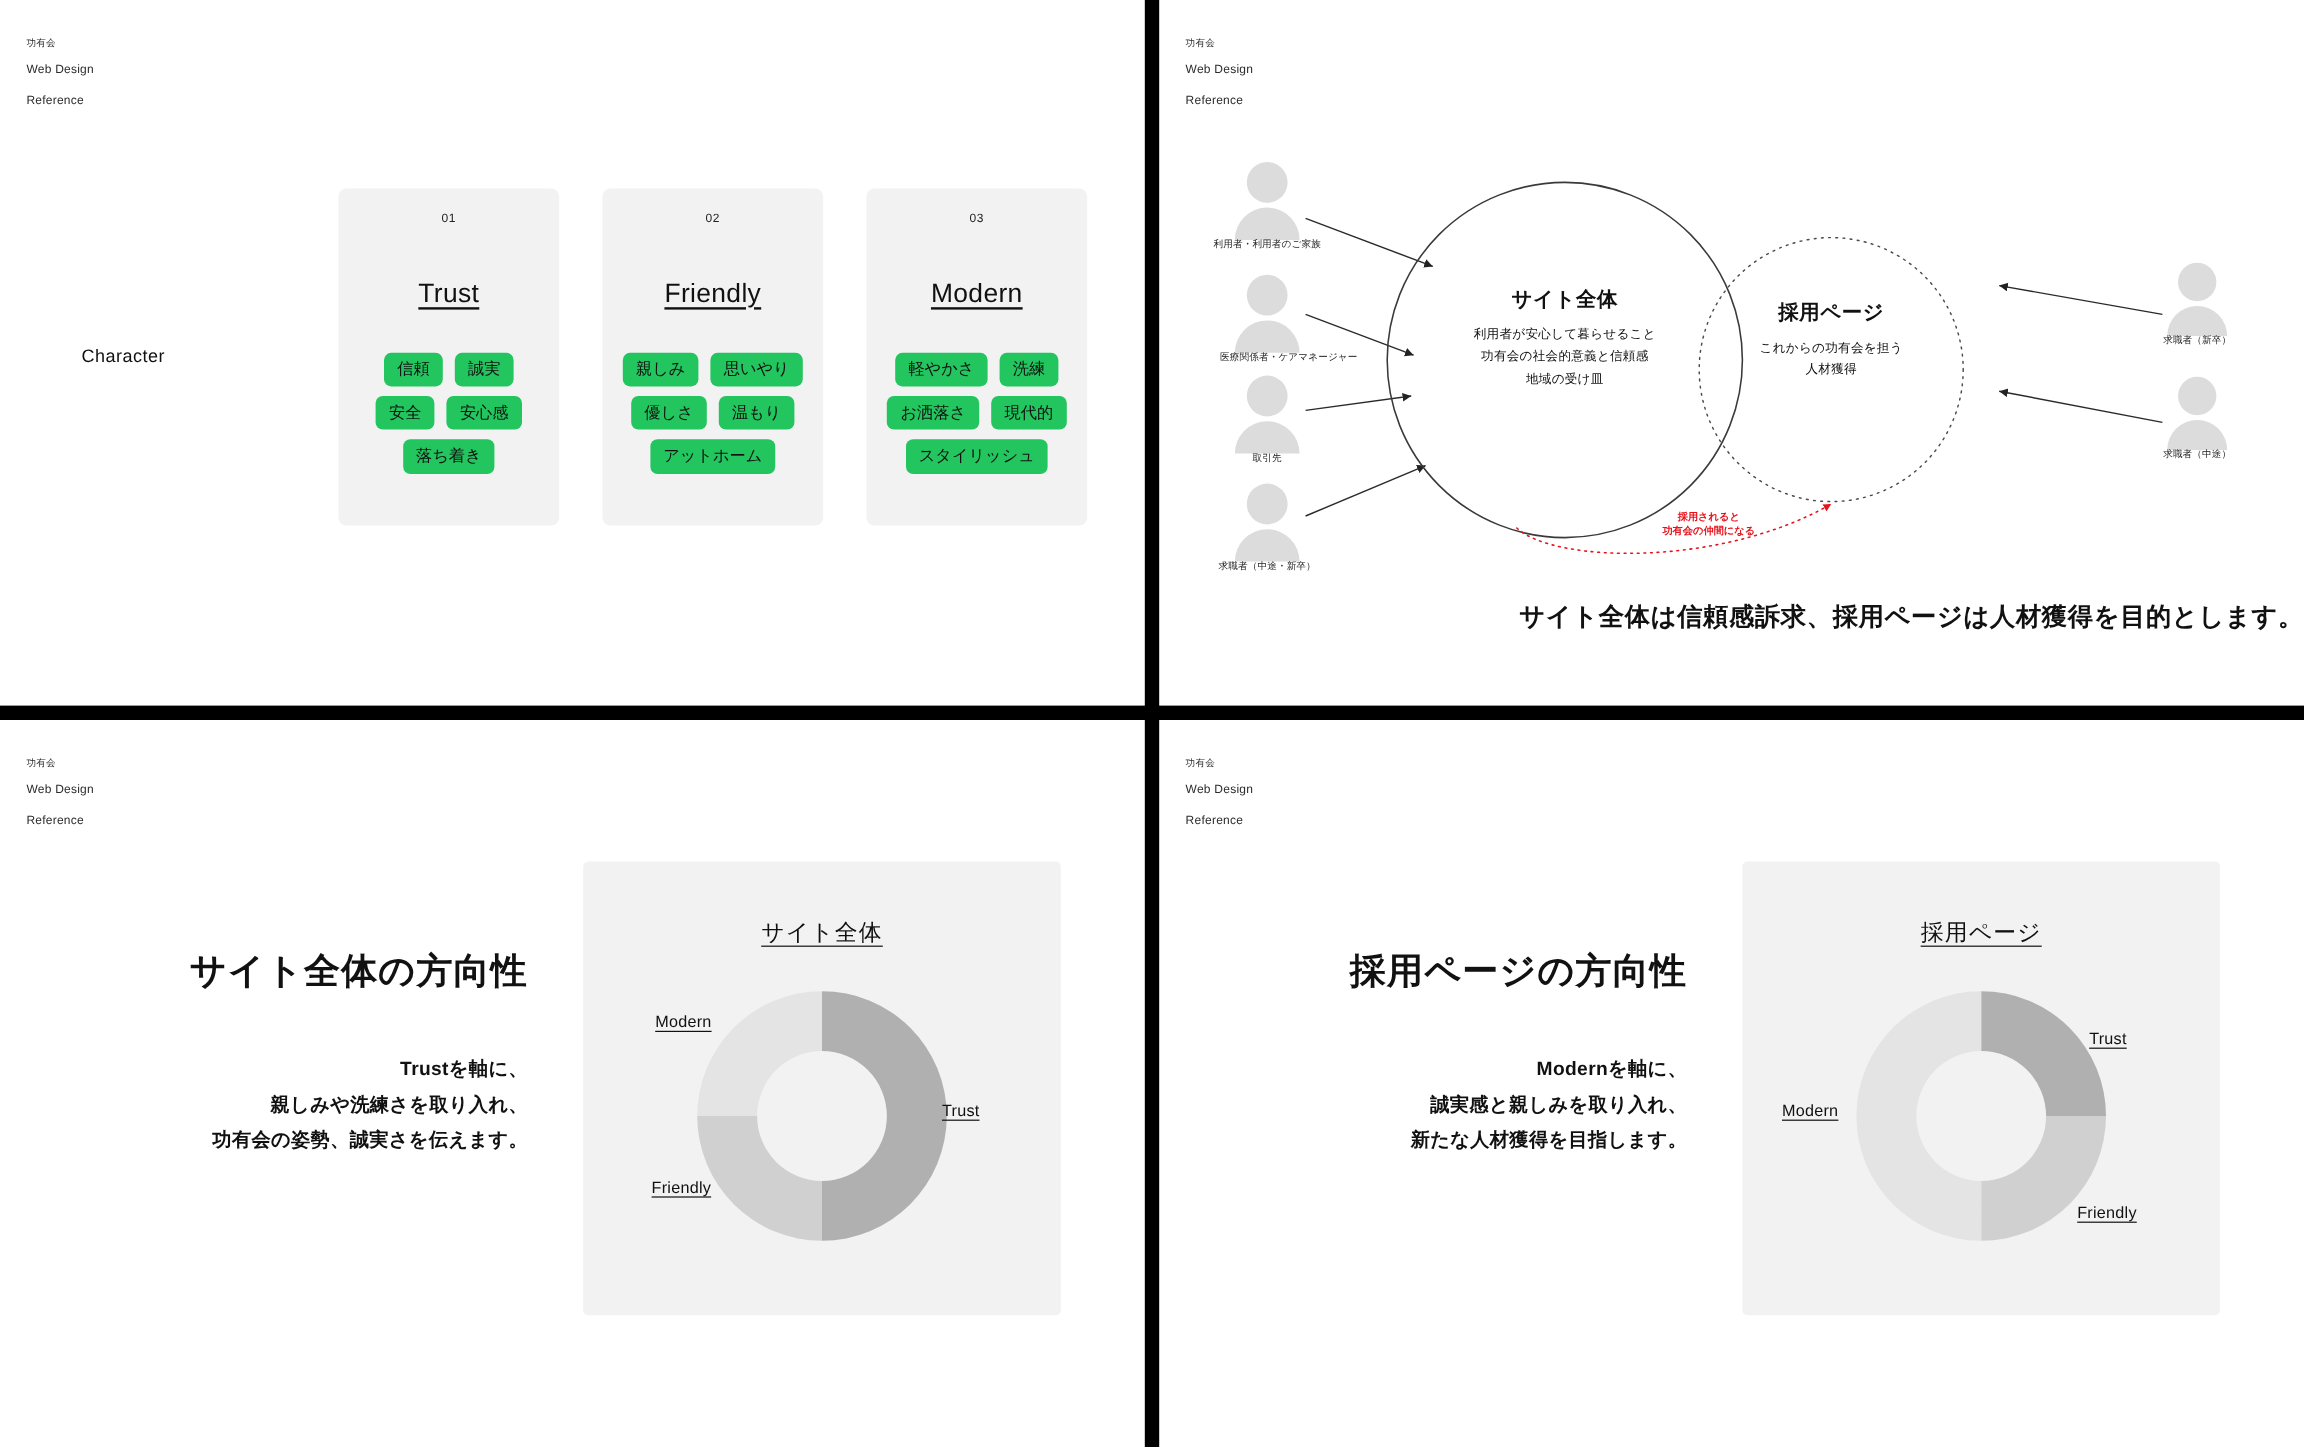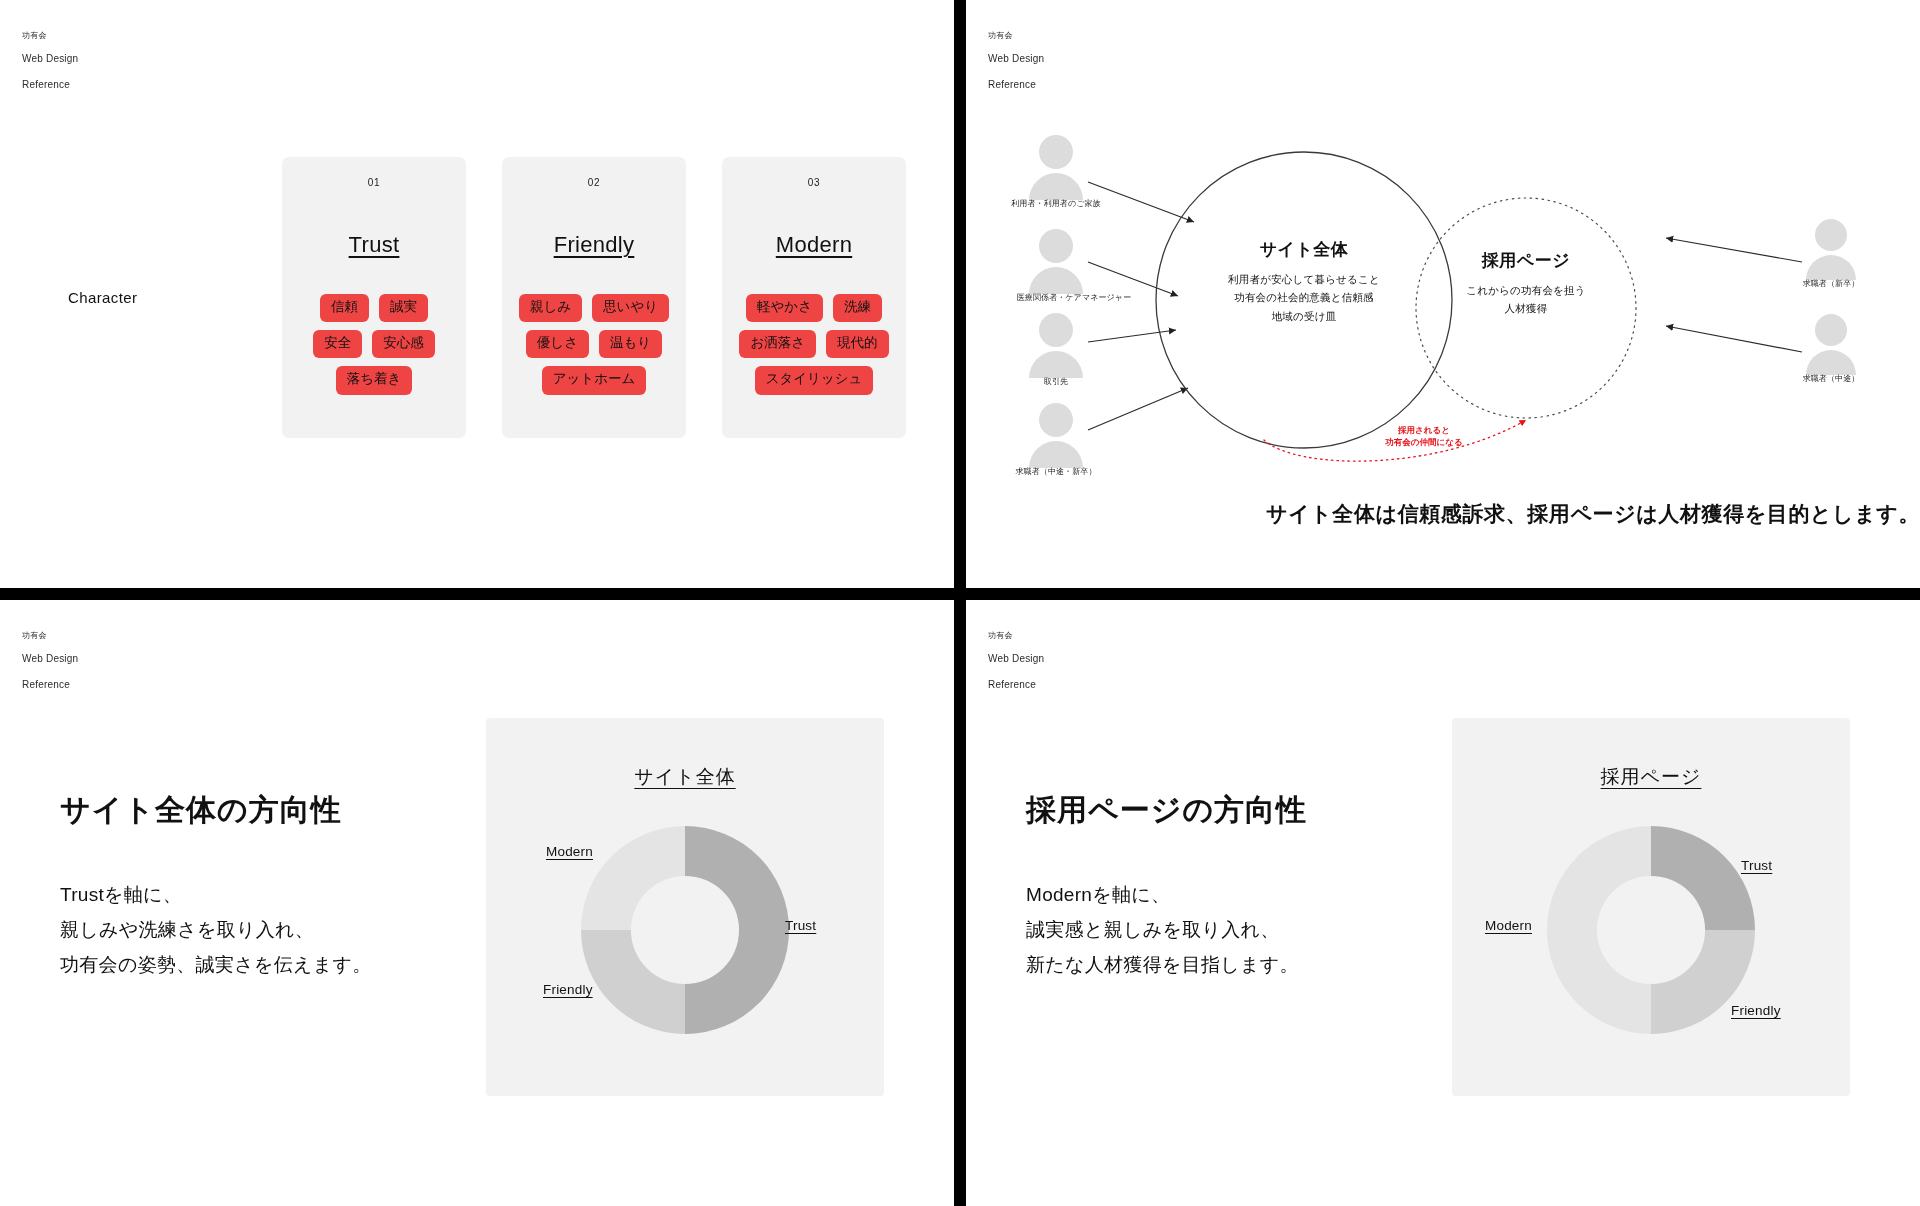--- a/index.html
+++ b/index.html
@@ -85,28 +85,27 @@
     align-items: center;
     gap: 8px;
     width: 100%;
   }
   .tag-row {
     display: flex;
     justify-content: center;
     gap: 10px;
   }
   .tag {
-    background: #ef4444;
+    background: #22c55e;
     border-radius: 6px;
     padding: 6px 11px;
     font-size: 13.5px;
     color: #111;
     white-space: nowrap;
     line-height: 1.2;
-    font-family: Liberation Mono, monospace;
   }
 
   
   .venn-wrap { position: absolute; left: 0; top: 0; width: 954px; height: 588px; }
   .venn-svg { position: absolute; left: 0; top: 0; }
   .venn-text {
     position: absolute;
     text-align: center;
     color: #111;
     pointer-events: none;
@@ -142,35 +141,36 @@
     color: #111;
     letter-spacing: 0.6px;
   }
 
   
   .dir-left {
     position: absolute;
     left: 60px;
     top: 190px;
     width: 380px;
-    text-align: left;
+    text-align: right;
   }
   .dir-title {
     font-size: 30px;
     font-weight: 700;
     color: #111;
     letter-spacing: 1px;
     line-height: 1.3;
   }
   .dir-body {
     margin-top: 48px;
-    font-size: 19px;
+    font-size: 16px;
     color: #111;
     line-height: 1.85;
     letter-spacing: 0.3px;
+    font-weight: bold;
   }
   .chart-card {
     position: absolute;
     background: #f2f2f2;
     border-radius: 4px;
   }
   .chart-title {
     position: absolute;
     left: 0; right: 0;
     top: 46px;

